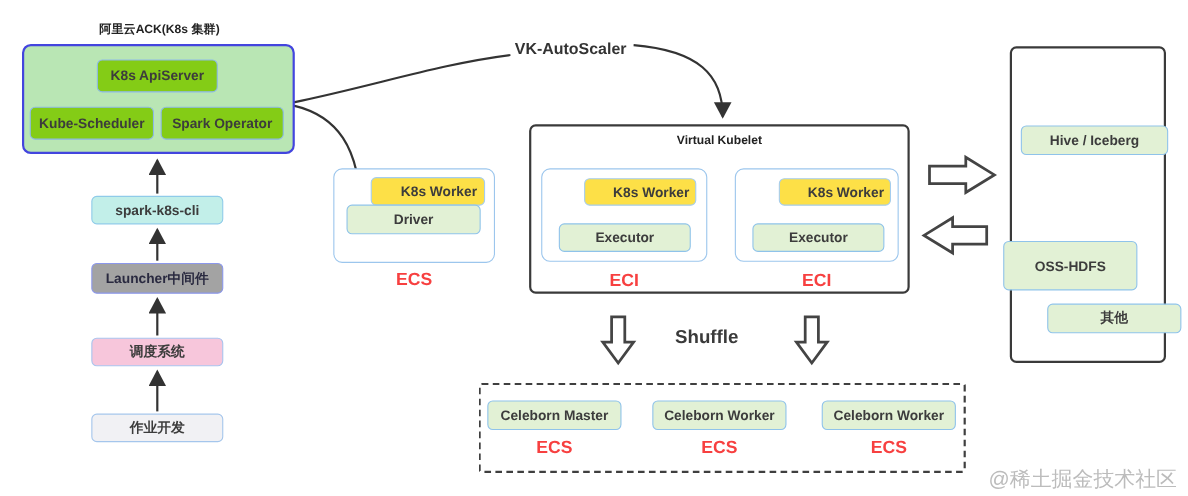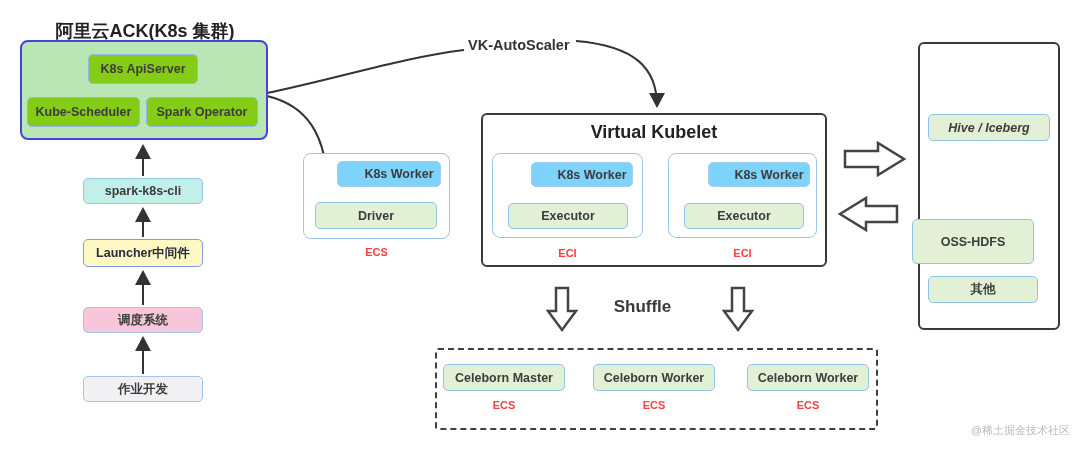--- a/index.html
+++ b/index.html
@@ -5,47 +5,47 @@
   * { margin:0; padding:0; box-sizing:border-box; }
   body { background:#fff; font-family:"Liberation Sans", sans-serif; }
   .canvas { position:relative; width:1080px; height:451px; background:#ffffff; overflow:hidden; }
   svg.connectors { position:absolute; left:0; top:0; width:1080px; height:451px; pointer-events:none; }
   .chip {
     position:absolute; display:flex; align-items:center; justify-content:center;
     border-radius:5px; font-weight:bold; font-size:12.5px; color:#3c3c3c;
     border:1.5px solid #9cc6ed; white-space:nowrap;
   }
   .chip-yellow { background:#84cc16; border-color:#8db9e8; }
-  .chip-cream  { background:#7dd3fc; border-color:#a5cdef;padding-left:20px; }
+  .chip-cream  { background:#fde047; border-color:#a5cdef;padding-left:20px; }
   .chip-green  { background:#e2f1d5; border-color:#8fc3ea; }
   .chip-cyan   { background:#c2efe9; border-color:#8fcbe9; }
-  .chip-purple { background:#fef9c3; border-color:#8b97ec; color:#2a2a40; }
+  .chip-purple { background:#a3a3a3; border-color:#8b97ec; color:#2a2a40; }
   .chip-pink   { background:#f7c6db; border-color:#a9c4ee; }
   .chip-gray   { background:#f1f1f4; border-color:#a5c6ec; }
 
   .ack-box {
     position:absolute; left:20px; top:40px; width:248px; height:100px;
     background:#b9e6b4; border:2px solid #4345de; border-radius:8px;
   }
-  .group-title { position:absolute; font-weight:bold; font-size:18px; color:#222; text-align:center; }
+  .group-title { position:absolute; font-weight:bold; font-size:11px; color:#222; text-align:center; }
   .node-box {
     position:absolute; background:#ffffff; border:1.5px solid #9cc6ed; border-radius:8px;
   }
   .outline-box {
     position:absolute; background:#ffffff; border:2px solid #3a3a3a; border-radius:6px;
   }
   .dashed-box {
     position:absolute; background:#ffffff; border:2px dashed #3f3f3f; border-radius:3px;
   }
   .tag-red {
-    position:absolute; font-weight:bold; font-size:11px; color:#f74040; text-align:center;
+    position:absolute; font-weight:bold; font-size:16px; color:#f74040; text-align:center;
   }
   .float-label { position:absolute; font-weight:bold; font-size:14.5px; color:#333; white-space:nowrap; }
   .shuffle-label { position:absolute; font-weight:bold; font-size:17px; color:#3a3a3a; text-align:center; }
-  .watermark { position:absolute; font-size:11px; color:#bcbcbc; text-align:right; white-space:nowrap; }
+  .watermark { position:absolute; font-size:19px; color:#bcbcbc; text-align:right; white-space:nowrap; }
 </style>
 </head>
 <body>
 
 <div class="canvas">
 
   <svg class="connectors" viewBox="0 0 1080 451">
     <defs>
       <marker id="arr" markerWidth="10" markerHeight="9" refX="6.5" refY="4" orient="auto">
         <polygon points="0 0, 7.5 4, 0 8" fill="#333"></polygon>
@@ -76,40 +76,40 @@
 
   <div class="chip chip-cyan" style="left:83px; top:178px; width:120px; height:26px;">spark-k8s-cli</div>
   <div class="chip chip-purple" style="left:83px; top:239px; width:120px; height:28px;">Launcher中间件</div>
   <div class="chip chip-pink" style="left:83px; top:307px; width:120px; height:26px;">调度系统</div>
   <div class="chip chip-gray" style="left:83px; top:376px; width:120px; height:26px;">作业开发</div>
 
   <div class="float-label" style="left:468px; top:37px;">VK-AutoScaler</div>
 
   <div class="node-box" style="left:303px; top:153px; width:147px; height:86px;"></div>
   <div class="chip chip-cream" style="left:337px; top:161px; width:104px; height:26px;">K8s Worker</div>
-  <div class="chip chip-green" style="left:315px; top:202px; width:122px; height:27px;">Driver</div>
+  <div class="chip chip-green" style="left:315px; top:186px; width:122px; height:27px;">Driver</div>
   <div class="tag-red" style="left:303px; top:246px; width:147px;">ECS</div>
 
   <div class="outline-box" style="left:481px; top:113px; width:346px; height:154px;"></div>
   <div class="group-title" style="left:481px; top:122px; width:346px;">Virtual Kubelet</div>
 
   <div class="node-box" style="left:492px; top:153px; width:151px; height:85px;"></div>
   <div class="chip chip-cream" style="left:531px; top:162px; width:102px; height:25px;">K8s Worker</div>
   <div class="chip chip-green" style="left:508px; top:203px; width:120px; height:26px;">Executor</div>
   <div class="tag-red" style="left:492px; top:247px; width:151px;">ECI</div>
 
   <div class="node-box" style="left:668px; top:153px; width:149px; height:85px;"></div>
   <div class="chip chip-cream" style="left:708px; top:162px; width:102px; height:25px;">K8s Worker</div>
   <div class="chip chip-green" style="left:684px; top:203px; width:120px; height:26px;">Executor</div>
   <div class="tag-red" style="left:668px; top:247px; width:149px;">ECI</div>
 
   <div class="outline-box" style="left:918px; top:42px; width:142px; height:288px;"></div>
-  <div class="chip chip-green" style="left:928px; top:114px; width:122px; height:27px;font-style:italic;">Hive / Iceberg</div>
+  <div class="chip chip-green" style="left:928px; top:114px; width:134px; height:27px;">Hive / Iceberg</div>
   <div class="chip chip-green" style="left:912px; top:219px; width:122px; height:45px;">OSS-HDFS</div>
-  <div class="chip chip-green" style="left:928px; top:276px; width:110px; height:27px;">其他</div>
+  <div class="chip chip-green" style="left:952px; top:276px; width:122px; height:27px;">其他</div>
 
   <div class="shuffle-label" style="left:605px; top:297px; width:75px;">Shuffle</div>
 
   <div class="dashed-box" style="left:435px; top:348px; width:443px; height:82px;"></div>
   <div class="chip chip-green" style="left:443px; top:364px; width:122px; height:27px;">Celeborn Master</div>
   <div class="tag-red" style="left:443px; top:399px; width:122px;">ECS</div>
   <div class="chip chip-green" style="left:593px; top:364px; width:122px; height:27px;">Celeborn Worker</div>
   <div class="tag-red" style="left:593px; top:399px; width:122px;">ECS</div>
   <div class="chip chip-green" style="left:747px; top:364px; width:122px; height:27px;">Celeborn Worker</div>
   <div class="tag-red" style="left:747px; top:399px; width:122px;">ECS</div>

